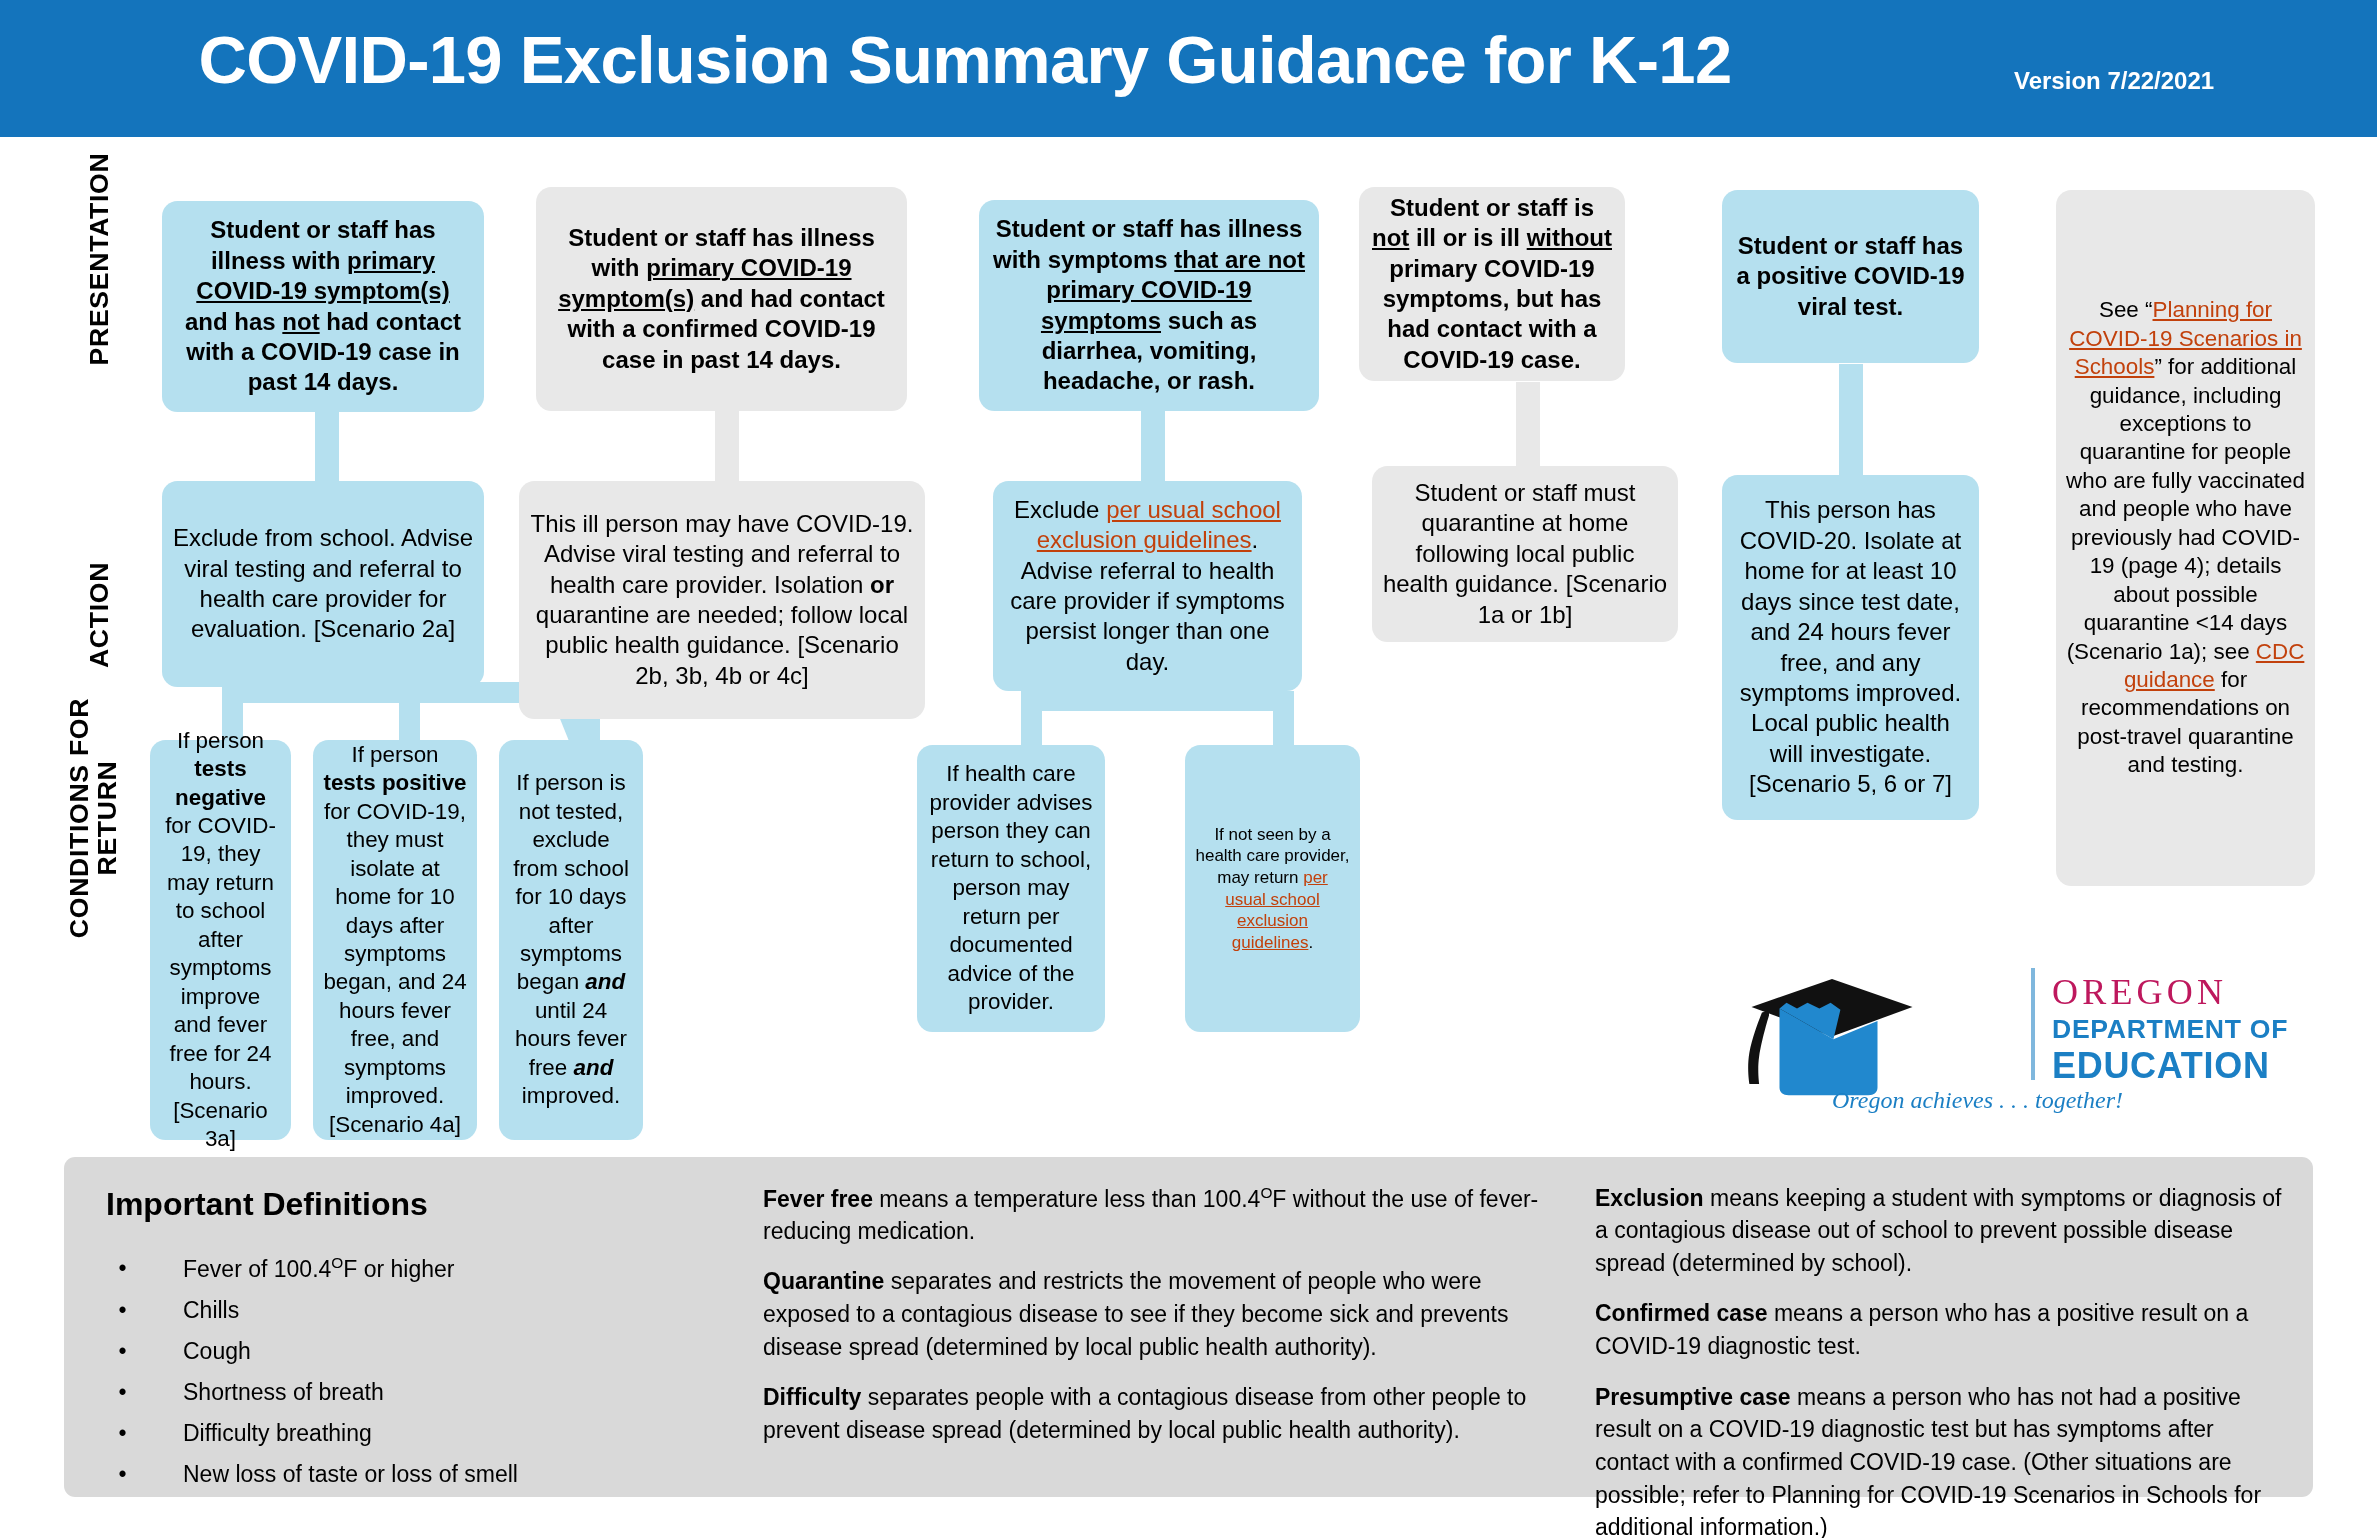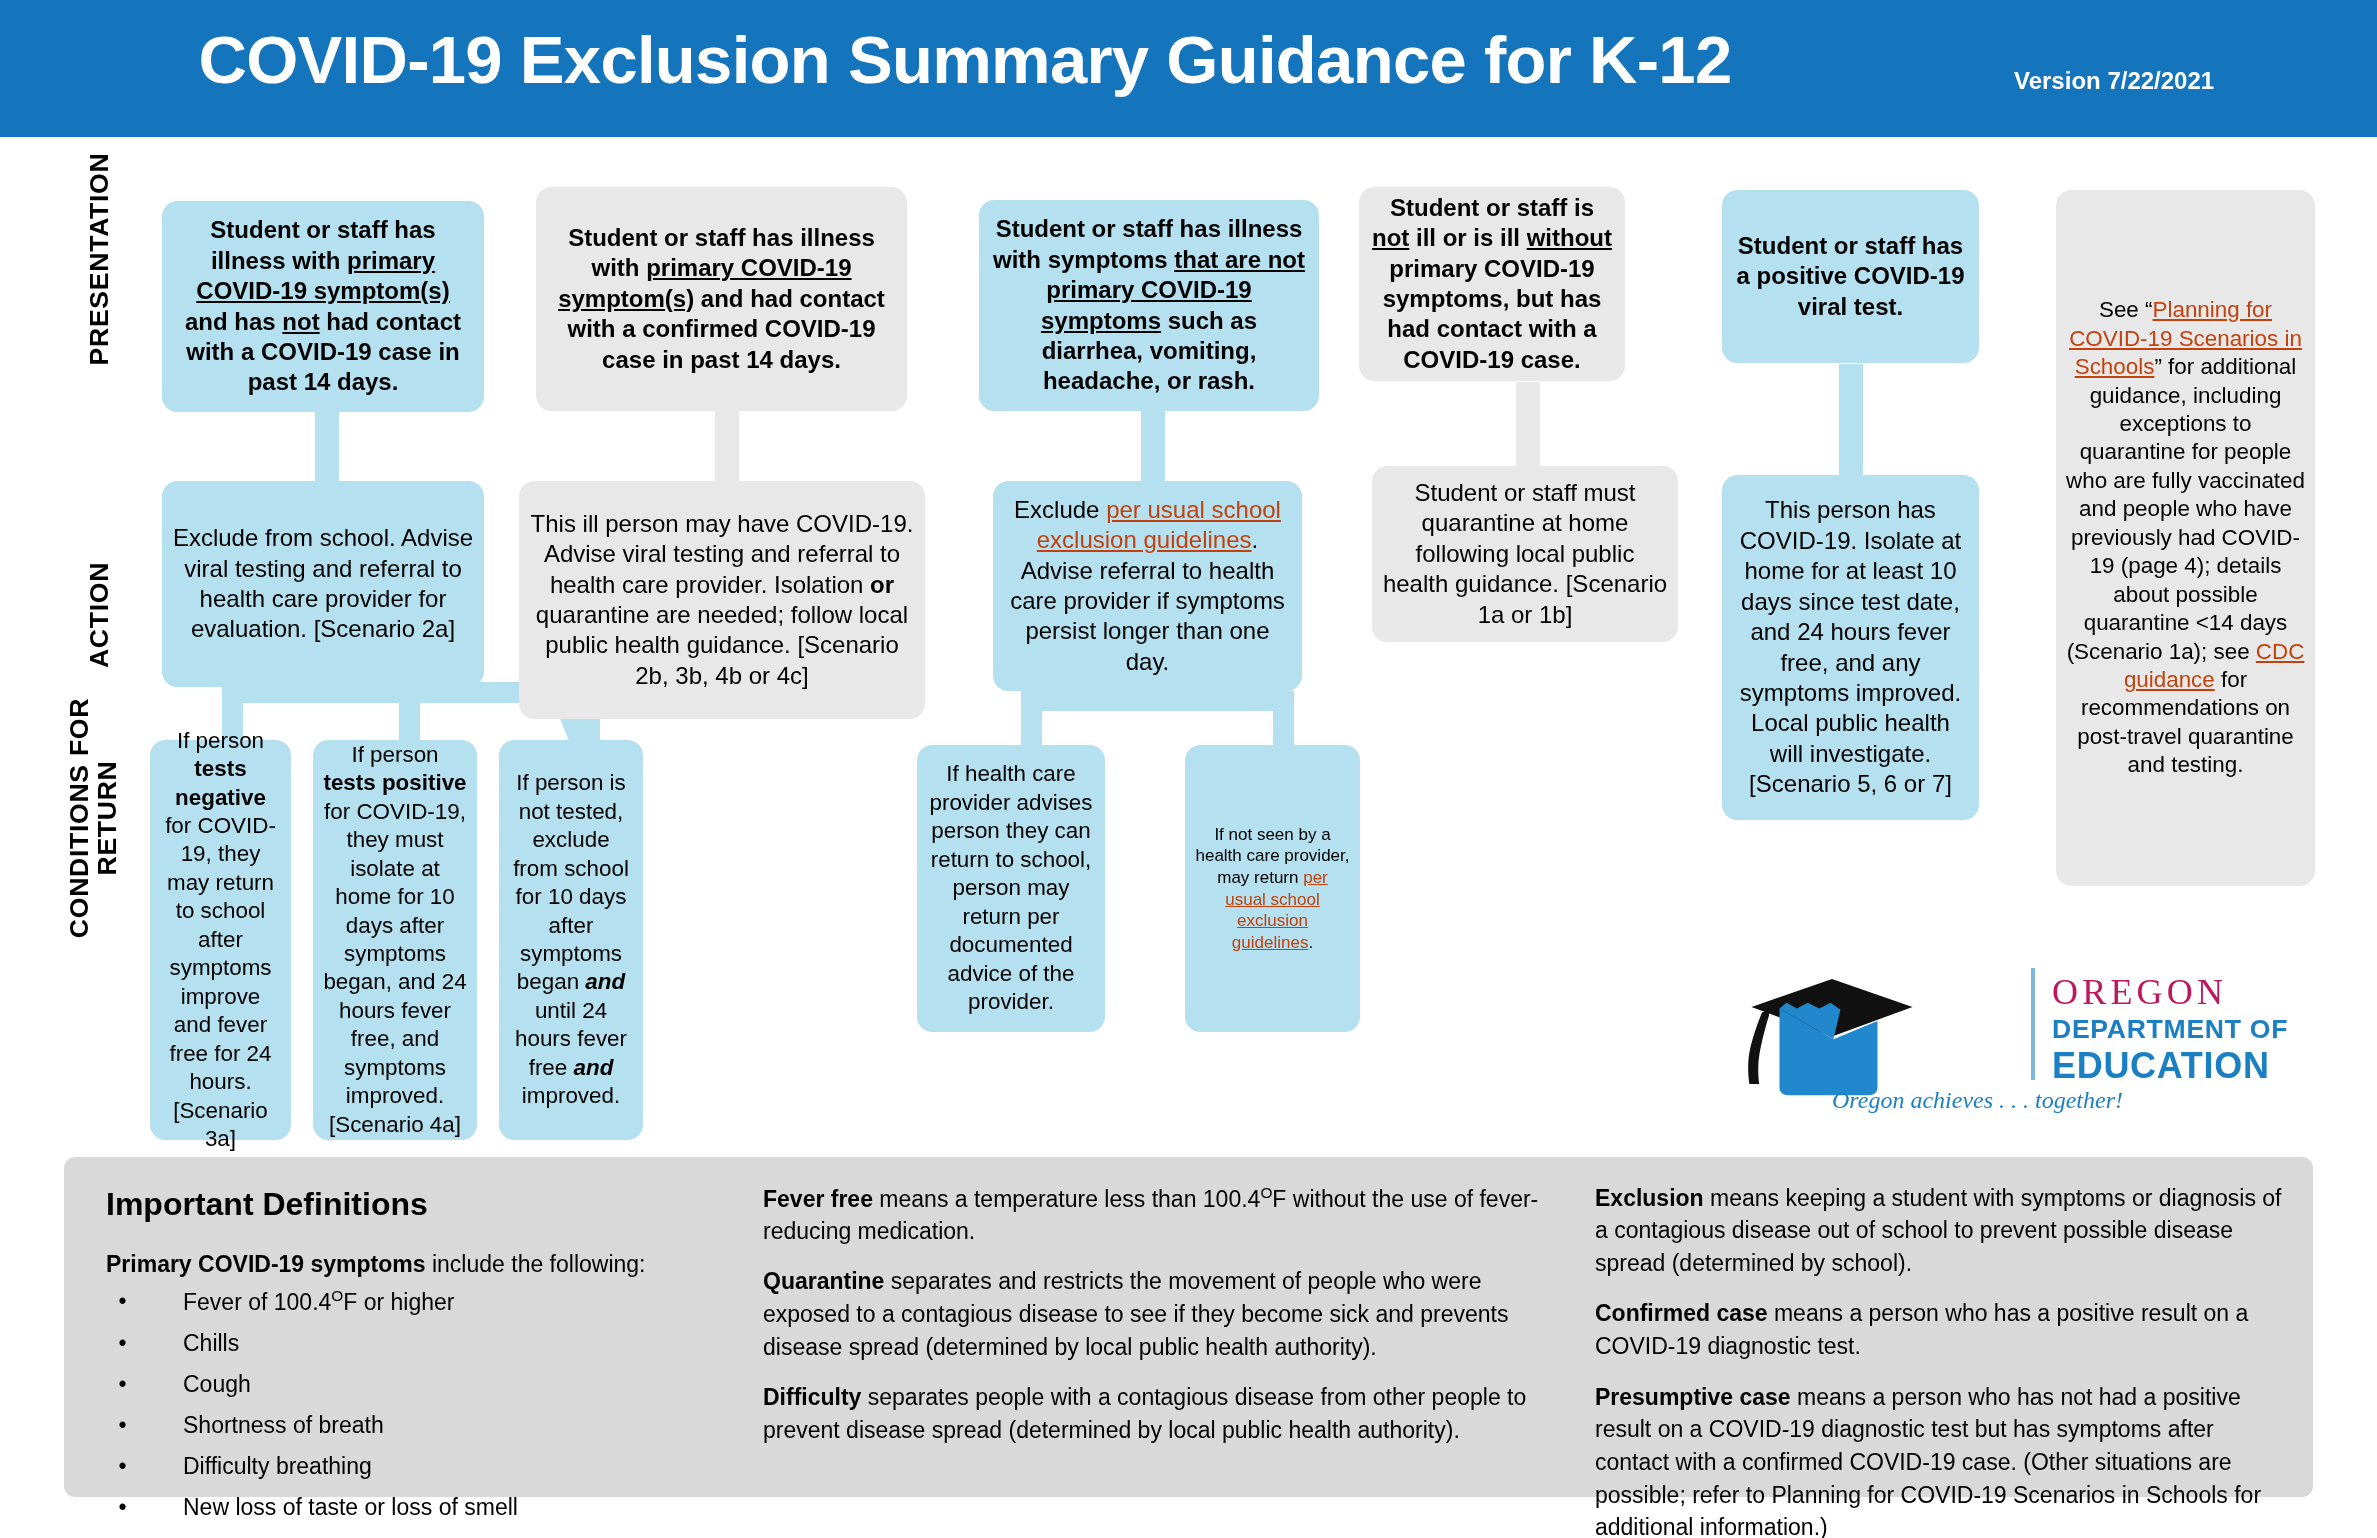--- a/index.html
+++ b/index.html
@@ -173,21 +173,21 @@
   <div class="inner">Student or staff is <u>not</u> ill or is ill <u>without</u> primary COVID-19 symptoms, but has had contact with a COVID-19 case.</div>
 </div>
 <div class="box gray" style="left:1372px;top:466px;width:306px;height:176px;font-size:24px;">
   <div class="inner">Student or staff must quarantine at home following local public health guidance. [Scenario 1a or 1b]</div>
 </div>
 
 <div class="box blue" style="left:1722px;top:190px;width:257px;height:173px;font-size:24px;font-weight:bold;">
   <div class="inner">Student or staff has a positive COVID-19 viral test.</div>
 </div>
 <div class="box blue" style="left:1722px;top:475px;width:257px;height:345px;font-size:24px;">
-  <div class="inner">This person has COVID-19. Isolate at home for at least 10 days since test date, and 24 hours fever free, and any symptoms improved. Local public health will investigate. [Scenario 5, 6 or 7]</div>
+  <div class="inner">This person has COVID-20. Isolate at home for at least 10 days since test date, and 24 hours fever free, and any symptoms improved. Local public health will investigate. [Scenario 5, 6 or 7]</div>
 </div>
 
 <div class="box gray" style="left:2056px;top:190px;width:259px;height:696px;font-size:22.4px;">
   <div class="inner">See “<a class="lnk">Planning for COVID-19 Scenarios in Schools</a>” for additional guidance, including exceptions to quarantine for people who are fully vaccinated and people who have previously had COVID-19 (page 4); details about possible quarantine &lt;14 days (Scenario 1a); see <a class="lnk">CDC guidance</a> for recommendations on post-travel quarantine and testing.</div>
 </div>
 
 <div id="logo">
   <svg width="350" height="140" viewBox="0 0 500 200">
     <polygon points="135,50 250,10 365,50 250,92" fill="#111111"></polygon>
     <path d="M160,55 L160,62 C160,62 150,95 146,120 C143,140 146,160 146,160 L132,160 C132,160 128,138 132,115 C137,88 150,58 150,58 Z" fill="#111111"></path>
@@ -198,21 +198,20 @@
 <div id="logo-divider"></div>
 <div id="logo-org">OREGON</div>
 <div id="logo-dept">DEPARTMENT OF</div>
 <div id="logo-edu">EDUCATION</div>
 <div id="logo-tagline">Oregon achieves . . . together!</div>
 
 <div id="defs">
   <div id="defs-title">Important Definitions</div>
 
   <div class="defcol" id="defcol1">
-    <div><b>Primary COVID-19 symptoms</b> include the following:</div>
     <ul class="bullets">
       <li><span class="bul">•</span><span>Fever of 100.4<sup class="deg">O</sup>F or higher</span></li>
       <li><span class="bul">•</span><span>Chills</span></li>
       <li><span class="bul">•</span><span>Cough</span></li>
       <li><span class="bul">•</span><span>Shortness of breath</span></li>
       <li><span class="bul">•</span><span>Difficulty breathing</span></li>
       <li><span class="bul">•</span><span>New loss of taste or loss of smell</span></li>
     </ul>
   </div>
 

